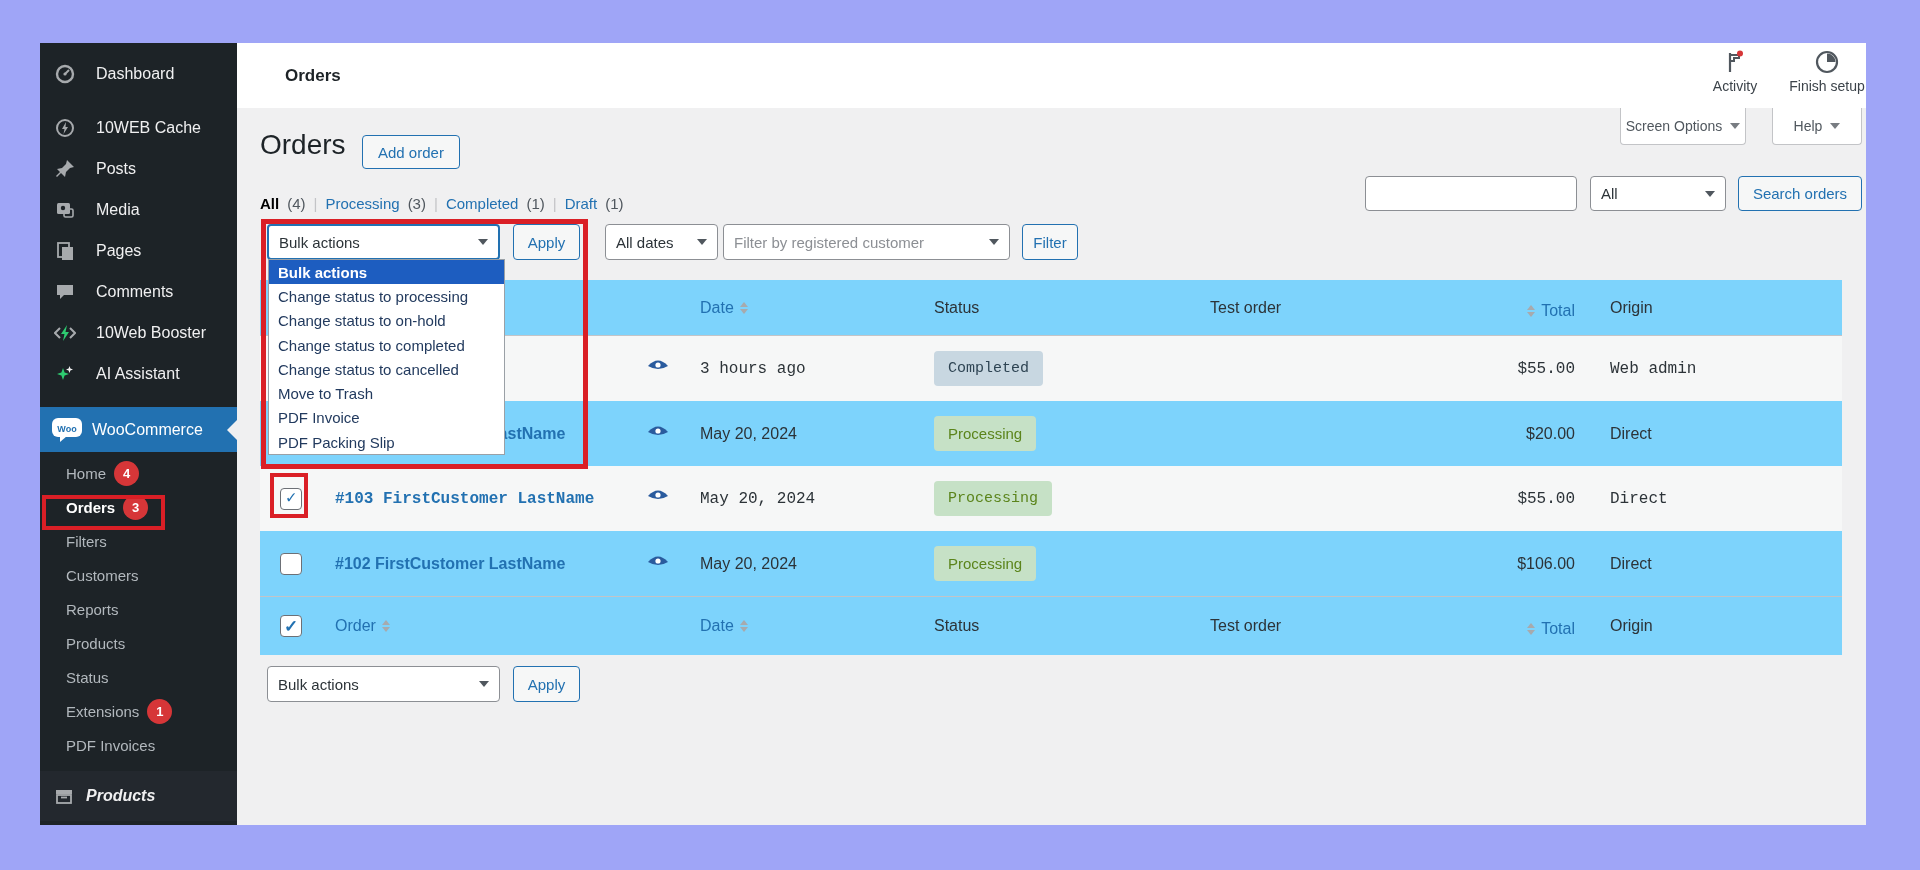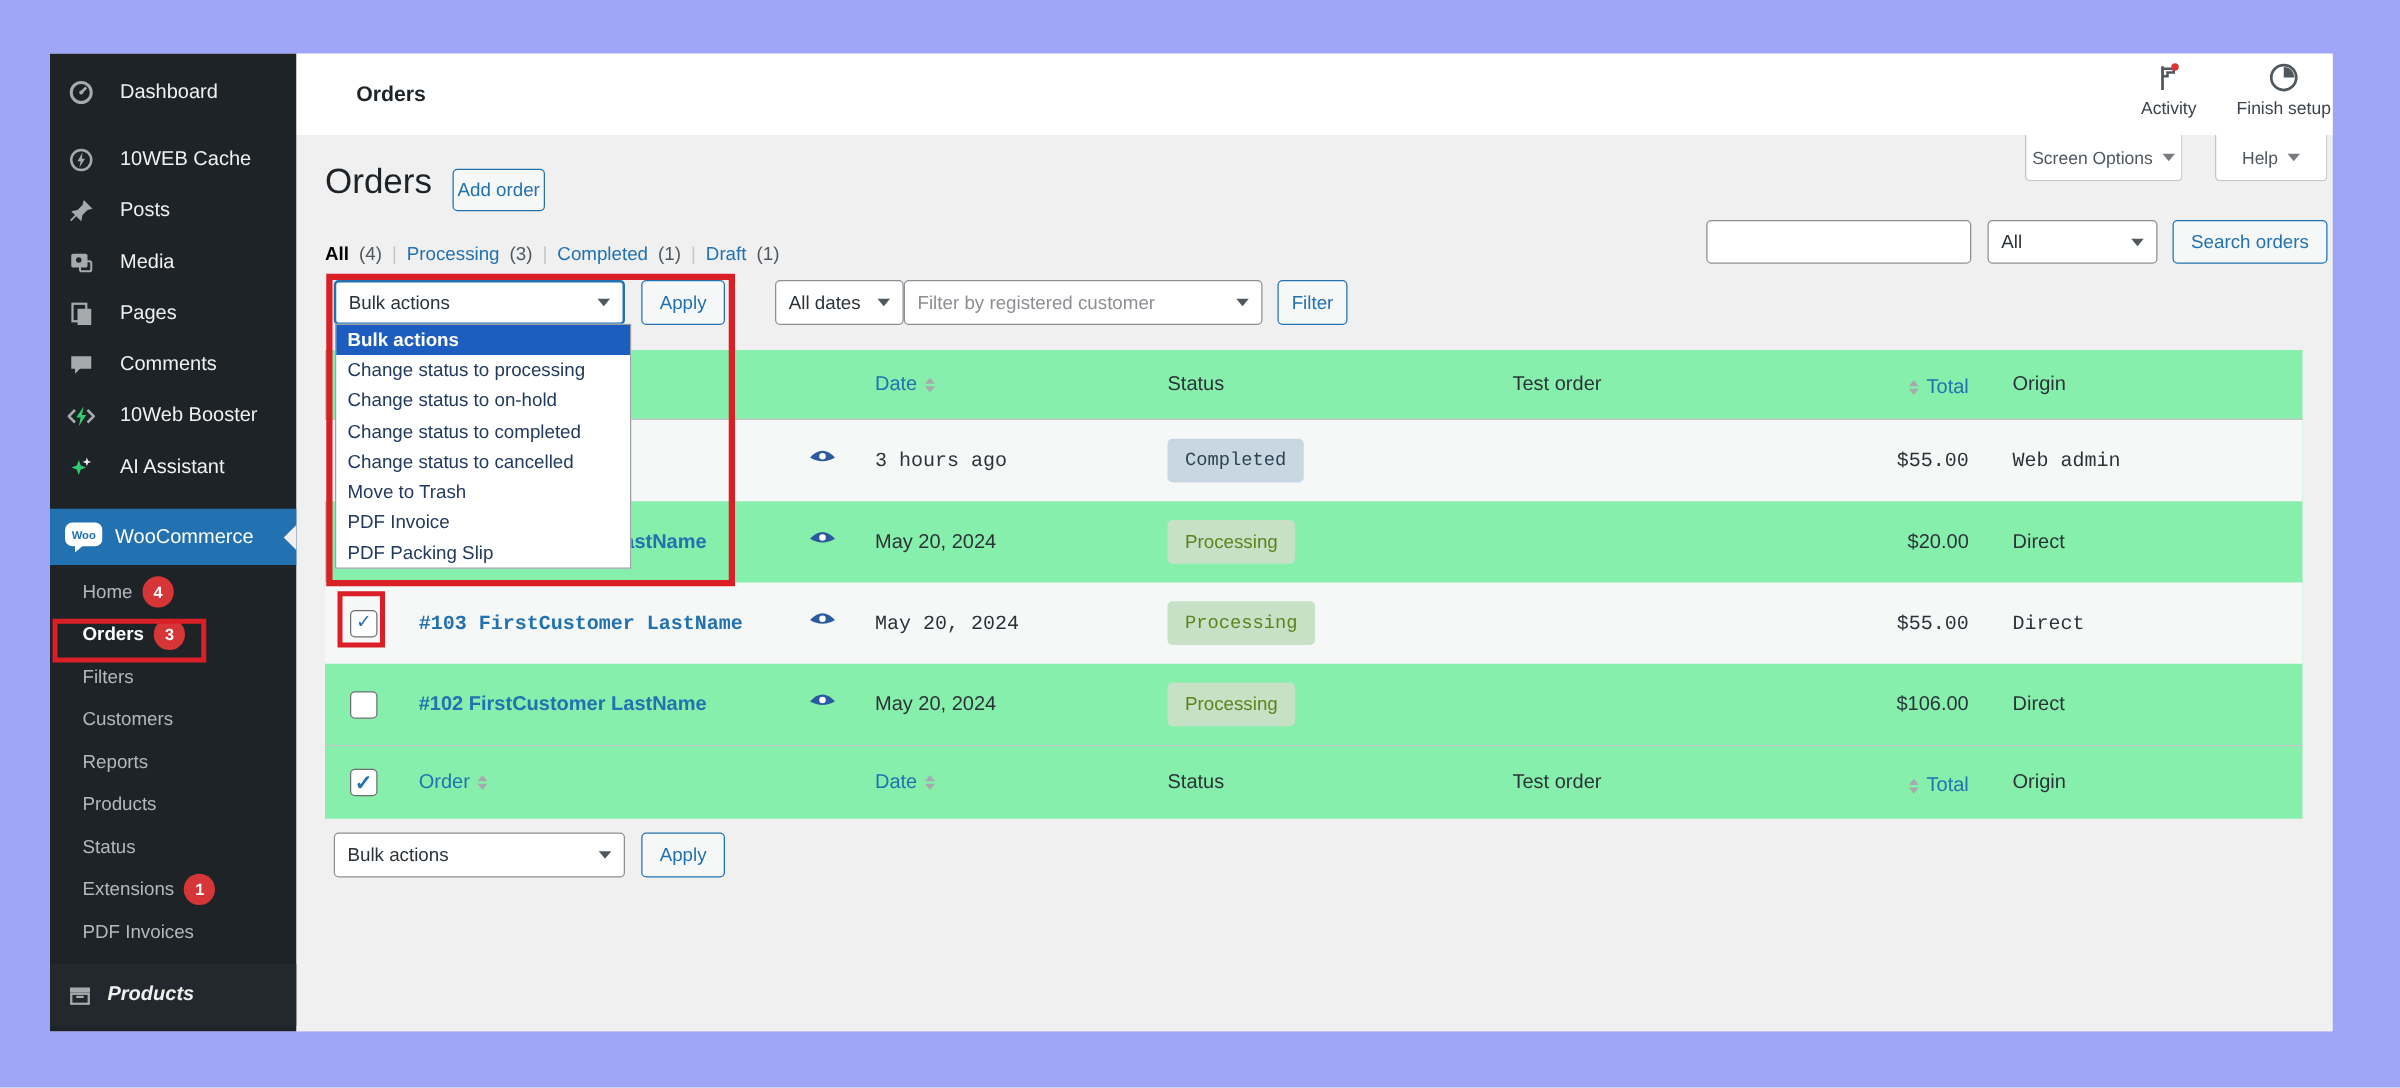--- a/index.html
+++ b/index.html
@@ -24,41 +24,41 @@
   .main { position:absolute; left:197px; top:0; width:1629px; height:782px; background:#f0f0f1; }
   .topbar { position:absolute; left:0; top:0; width:1629px; height:65px; background:#fff; }
   .topbar-title { position:absolute; left:48px; top:0; height:65px; display:flex; align-items:center; font-size:17px; font-weight:bold; color:#1d2327; }
   .top-action { position:absolute; top:6px; width:90px; display:flex; flex-direction:column; align-items:center; gap:3px; cursor:pointer; }
   .top-action .lbl { font-size:14px; color:#3c434a; }
   .panel-btn { position:absolute; top:65px; height:37px; background:#fff; border:1px solid #c3c4c7; border-top:none; border-radius:0 0 4px 4px; display:flex; align-items:center; justify-content:center; gap:8px; font-size:14px; color:#50575e; cursor:pointer; }
   .caret-down { width:0; height:0; border-left:5px solid transparent; border-right:5px solid transparent; border-top:6px solid #787c82; }
 
   .h1 { position:absolute; left:23px; top:86px; font-size:28px; font-weight:400; color:#1d2327; }
   .btn { background:#f6f7f7; border:1px solid #2271b1; border-radius:4px; color:#2271b1; font-size:15px; font-family:inherit; cursor:pointer; }
-  .add-order { position:absolute; left:125px; top:92px; height:34px; padding:0 3px; }
+  .add-order { position:absolute; left:125px; top:92px; height:34px; padding:0 15px; }
   .views { position:absolute; left:23px; top:152px; font-size:15px; color:#50575e; display:flex; gap:8px; align-items:center; }
   .views .sep { color:#c3c4c7; }
   .views a { color:#2271b1; text-decoration:none; cursor:pointer; }
   .views .active { color:#000; font-weight:bold; }
   .views .count { color:#50575e; }
 
   .search-input { position:absolute; left:1128px; top:133px; width:212px; height:35px; border:1px solid #8c8f94; border-radius:4px; background:#fff; font-size:15px; padding:0 8px; font-family:inherit; }
   .sel { background:#fff; border:1px solid #8c8f94; border-radius:4px; font-size:15px; color:#2c3338; display:flex; align-items:center; justify-content:space-between; padding:0 10px; cursor:pointer; }
   .sel .chev { width:0; height:0; border-left:5px solid transparent; border-right:5px solid transparent; border-top:6px solid #50575e; margin-left:8px; }
   .search-cat { position:absolute; left:1353px; top:133px; width:136px; height:35px; }
   .search-btn { position:absolute; left:1501px; top:133px; width:124px; height:35px; }
 
   .bulk-sel { position:absolute; left:30px; top:181px; width:233px; height:36px; border:2px solid #2271b1; }
   .apply-btn { position:absolute; left:276px; top:181px; width:67px; height:36px; }
-  .dates-sel { position:absolute; left:383px; top:181px; width:103px; height:36px; }
+  .dates-sel { position:absolute; left:368px; top:181px; width:113px; height:36px; }
   .cust-sel { position:absolute; left:486px; top:181px; width:287px; height:36px; color:#8c8f94; }
   .filter-btn { position:absolute; left:785px; top:181px; width:56px; height:36px; }
 
   
-  .wtable { position:absolute; left:23px; top:237px; width:1582px; background:#86efac; z-index:1; }
+  .wtable { position:absolute; left:23px; top:237px; width:1582px; background:#7dd3fc; z-index:1; }
   .trow { display:grid; grid-template-columns:60px 310px 55px 235px 275px 255px 130px 1fr; align-items:center; font-size:16px; color:#2c3338; }
   .thead { height:56px; border-bottom:1px solid #c3c4c7; }
   .tfoot-head { height:59px; border-top:1px solid #c3c4c7; }
   .drow { height:65px; }
   .drow.alt { background:#f6f7f7;font-family:Liberation Mono, monospace; }
   .cell-cb { padding-left:20px; }
   .cell-order { padding-left:15px; }
   .cell-date { padding-left:15px; }
   .cell-status { padding-left:14px; }
   .cell-test { padding-left:15px; }

